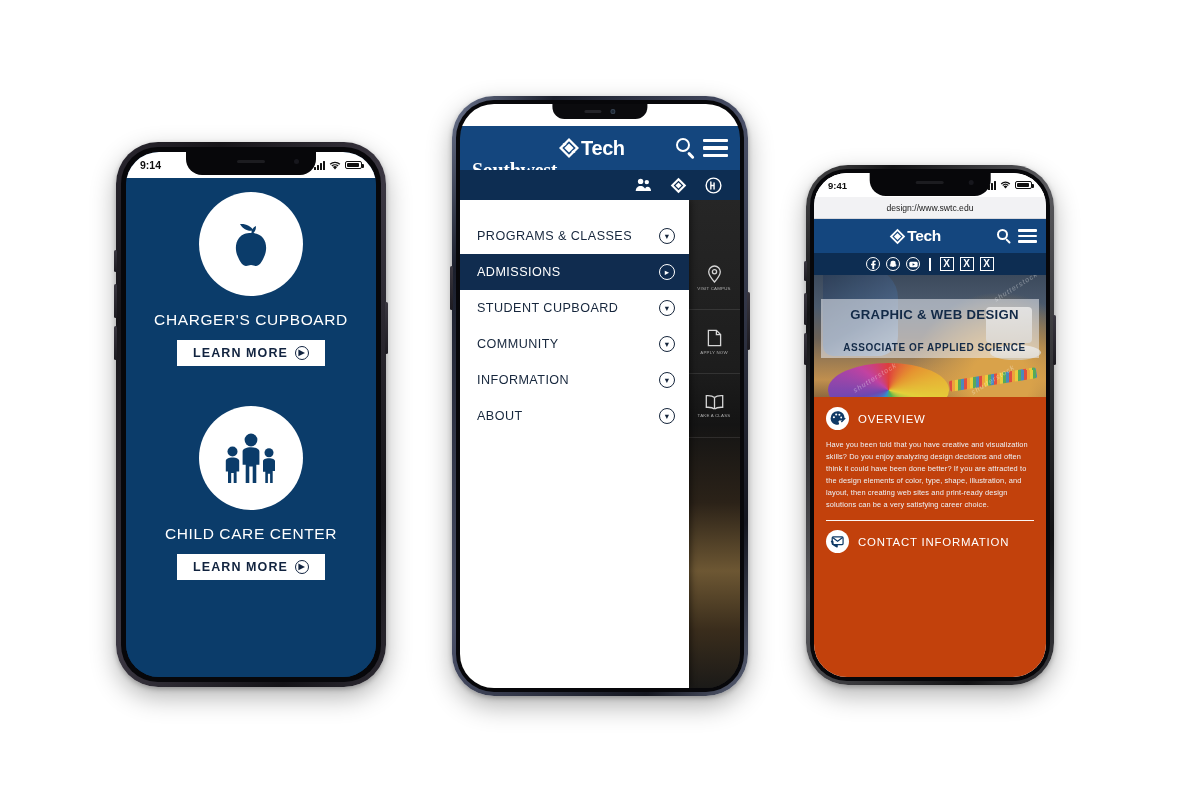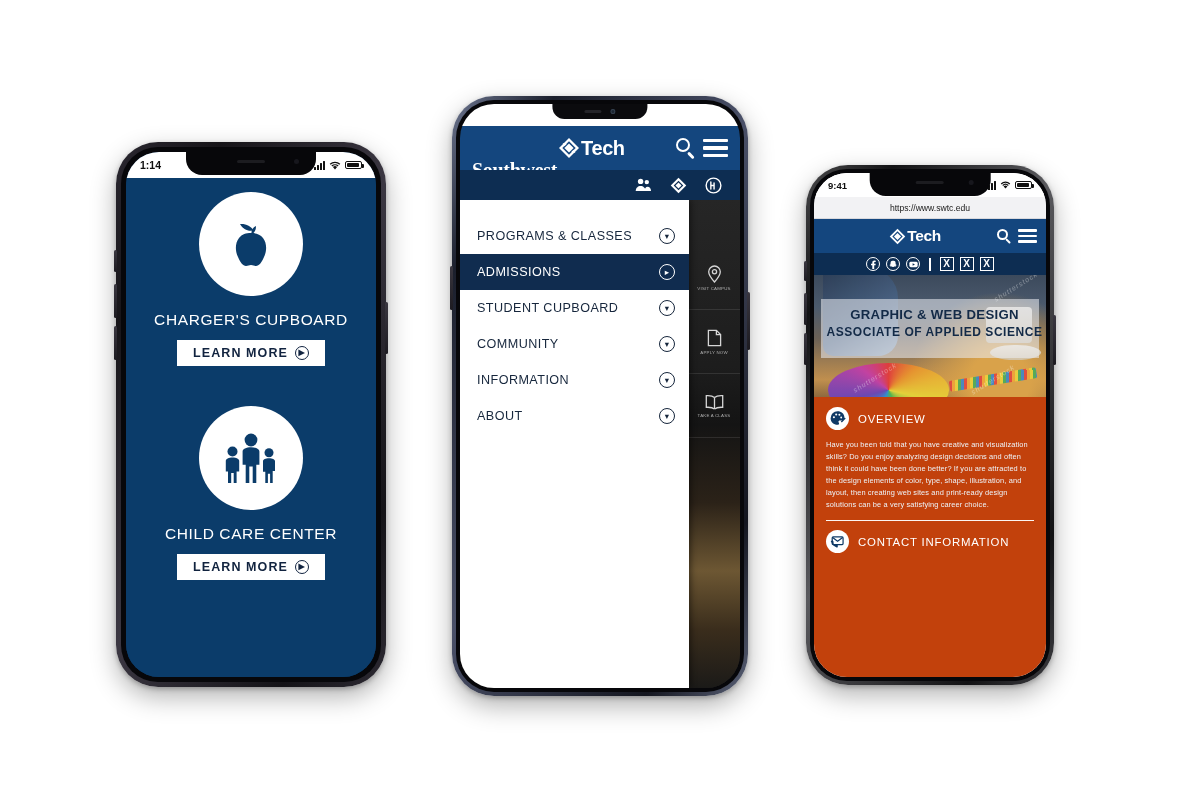--- a/index.html
+++ b/index.html
@@ -216,21 +216,21 @@
     background:linear-gradient(180deg,#f0eee8,#cfc9bb); opacity:.8;
   }
   .hero-scrim{
     position:absolute;left:3%;right:3%;top:20%;height:48%;
     background:rgba(236,238,242,.56);
   }
   .hero-text{
     position:absolute;left:9px;right:0;top:26%;text-align:center;color:#132a47;
   }
   .hero-t1{ font-size:13.2px; font-weight:700; letter-spacing:.3px; }
-  .hero-t2{ font-size:12px; font-weight:600; letter-spacing:.55px; margin-top:3px; }
+  .hero-t2{ font-size:10px; font-weight:600; letter-spacing:.55px; margin-top:20px; }
   .wm{
     position:absolute;color:rgba(255,255,255,.36);font-size:7px;letter-spacing:1px;
     transform:rotate(-32deg); font-style:italic; pointer-events:none;
   }
 
   .p3-body{ background:#c2410c; padding:10px 12px 0; color:#fff; flex:1; position:relative;}
   .sec-head{ display:flex; align-items:center; gap:9px; }
   .sec-ico{ width:23px;height:23px;border-radius:50%;background:#fff;display:flex;align-items:center;justify-content:center;flex:none;}
   .sec-title{ font-size:11.4px; letter-spacing:.8px; font-weight:400; }
   .p3-para{
@@ -253,21 +253,21 @@
     <div class="sidebtn" style="left:-2px;top:142px;height:34px"></div>
     <div class="sidebtn" style="left:-2px;top:184px;height:34px"></div>
     <div class="sidebtn" style="right:-2px;top:160px;height:52px"></div>
     <div class="inner-bezel"></div>
     <div class="screen">
       <div class="notch">
         <div class="spk"></div>
         <div class="cam"></div>
       </div>
       <div class="statusbar">
-        <span>1:14</span>
+        <span>9:14</span>
         <span class="right">
           <span class="bars">
               <i></i>
               <i></i>
               <i></i>
               <i></i>
             </span>
           <span>
             <svg width="12" height="9" viewBox="0 0 12 9">
                 <path d="M6 8.4 3.9 6.1a3 3 0 0 1 4.2 0Z" fill="#111"></path>
@@ -468,21 +468,21 @@
                 <path d="M.7 2.8a7.7 7.7 0 0 1 10.6 0l-.9 1a6.4 6.4 0 0 0-8.8 0Z" fill="#111"></path>
               </svg>
           </span>
           <span class="battery">
               <i></i>
             </span>
         </span>
       </div>
 
       <div class="p3-url">
-        <span>https://www.swtc.edu</span>
+        <span>design://www.swtc.edu</span>
       </div>
 
       <div class="p3-header">
         <div class="logo">
           <span class="lw1">Southwest</span>
           <span class="diamond-mark">
             <svg width="17" height="17" viewBox="0 0 22 22">
               <path d="M11 1 21 11 11 21 1 11Z" fill="#fff"></path>
               <path d="M11 4.3 17.7 11 11 17.7 4.3 11Z" fill="#14467e"></path>
               <path d="M11 6.4 15.6 11 11 15.6 6.4 11Z" fill="#fff"></path>

